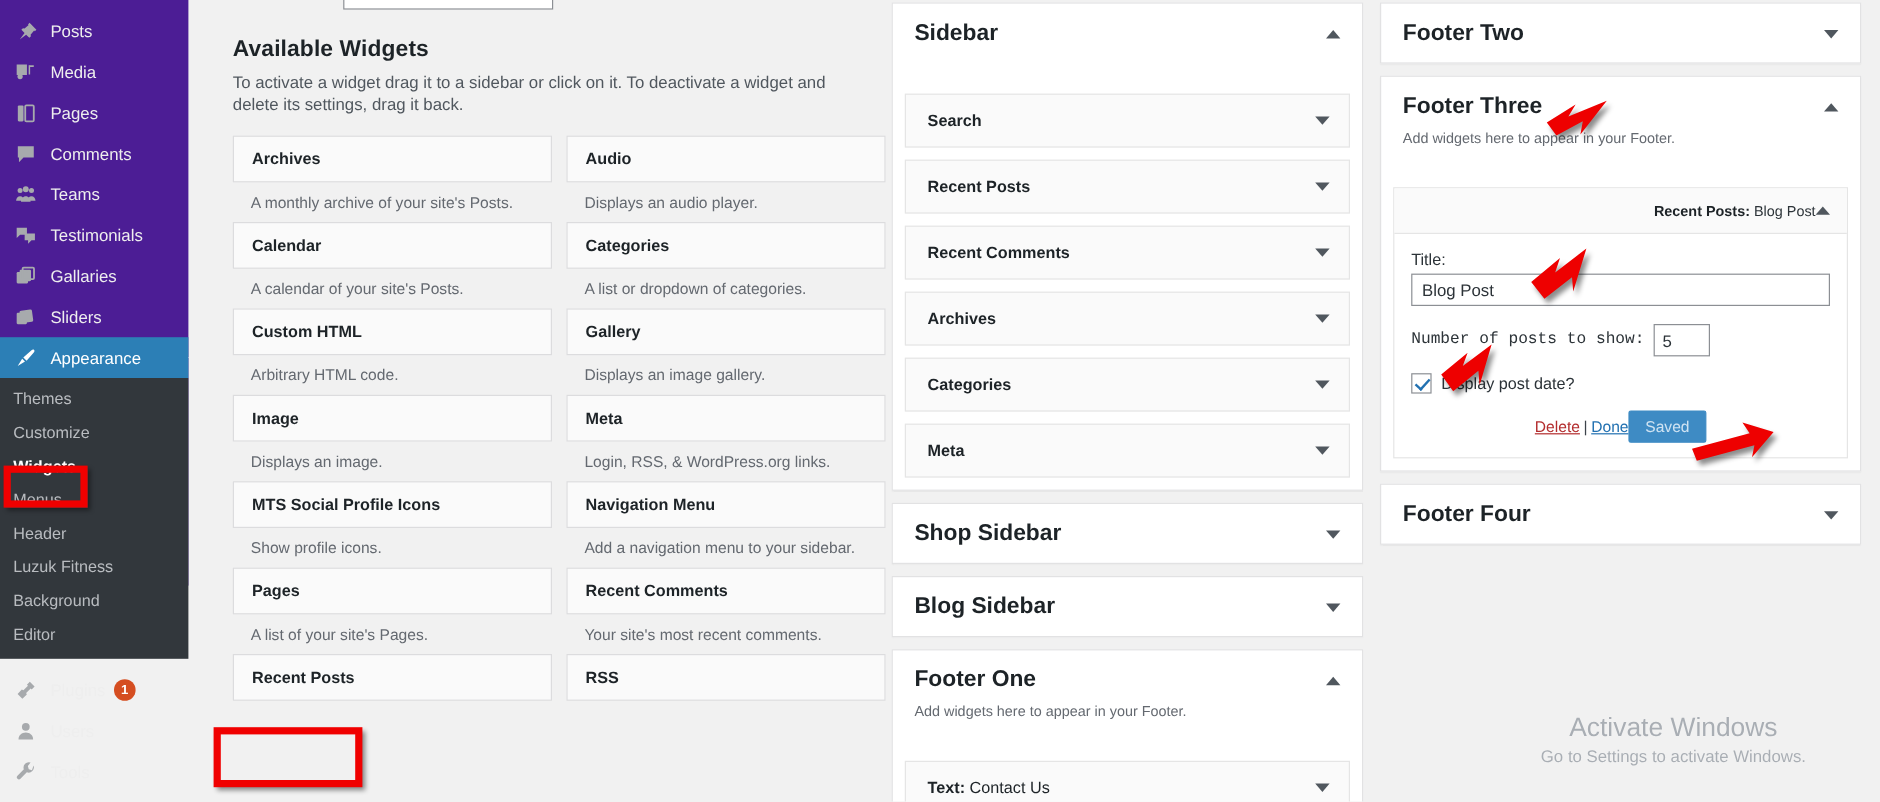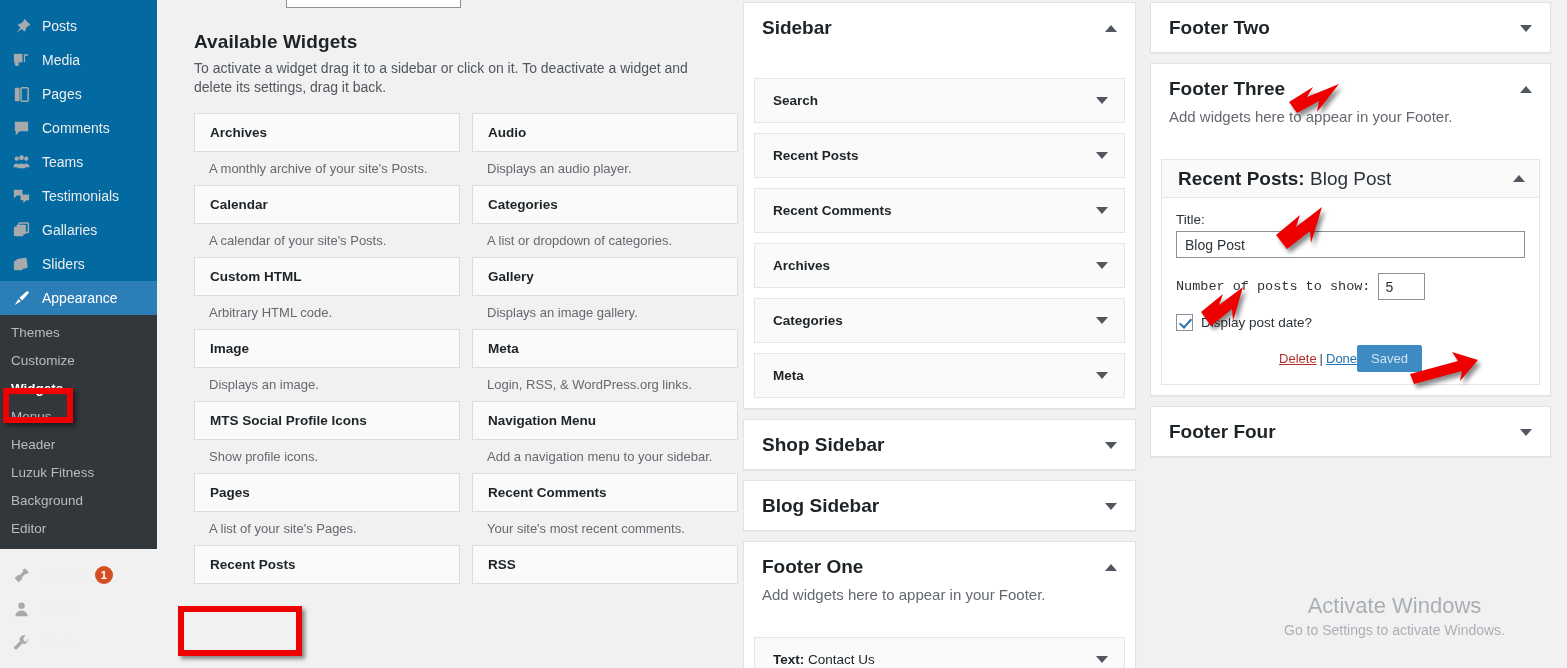--- a/index.html
+++ b/index.html
@@ -9,21 +9,21 @@
     background: #f1f1f1;
     font-family: "Liberation Sans", sans-serif;
     font-size: 13px;
     color: #3c434a;
   }
   .app { position: relative; width: 1567px; height: 668px; display: flex; }
 
   
   .adminmenu {
     width: 157px; min-width: 157px; height: 488px;
-    background: #0369a1; color: #b4b9be;
+    background: #4c1d95; color: #b4b9be;
     padding-top: 9px;
     position: relative; z-index: 5;
   }
   .menu-item {
     display: flex; align-items: center;
     height: 34px; padding-left: 9px;
     font-size: 14px; color: #eeeeee;
     position: relative; cursor: pointer;
   }
   .menu-item .ico {
@@ -112,21 +112,21 @@
   }
   .panel-head {
     display: flex; align-items: center; justify-content: space-between;
     padding: 14px 16px 13px 18px;
   }
   .panel-title {
     font-size: 19px; font-weight: 600; color: #1d2327;
     display: flex; align-items: center;
   }
   .panel-desc {
-    font-size: 15px; color: #646970;
+    font-size: 12px; color: #646970;
     padding: 0 6px 8px 18px; margin-top: -5px;
   }
   .tri { width: 0; height: 0; margin-right: 2px; }
   .tri.down { border-left: 6px solid transparent; border-right: 6px solid transparent; border-top: 7px solid #50575e; }
   .tri.up   { border-left: 6px solid transparent; border-right: 6px solid transparent; border-bottom: 7px solid #50575e; }
 
   .panel-body { padding: 0 10px 10px 10px; margin-top: 26px; }
   .wrow {
     background: #fafafa; border: 1px solid #e5e5e5;
     height: 45px; margin-bottom: 10px;
@@ -135,22 +135,22 @@
     font-size: 13.5px; color: #1d2327;
   }
   .wrow:last-child { margin-bottom: 0; }
   .wrow .wname { font-weight: 600; }
   .wrow .wname .light { font-weight: 400; }
 
   
   .wopen { border: 1px solid #e5e5e5; background: #fff; margin-bottom: 0; }
   .wopen-head {
     background: #fafafa; border-bottom: 1px solid #e5e5e5;
-    height: 38px; display: flex; align-items: center; justify-content: space-between;
-    padding: 0 12px 0 16px; cursor: move; font-size: 19px; color: #1d2327;
+    height: 38px; display: flex; align-items: center; justify-content: flex-end;
+    padding: 0 12px 0 16px; cursor: move; font-size: 12px; color: #1d2327;
   }
   .wopen-head .wname { font-weight: bold; }
   .wopen-head .wname .light { font-weight: 400; color: #2c3338; }
   .wopen-body { padding: 14px 14px 12px 14px; }
   .fld-label { font-size: 13.5px; color: #2c3338; margin-bottom: 4px; display: block; }
   .txtin {
     width: 100%; height: 27px; padding: 2px 8px;
     border: 1px solid #8c8f94; background: #fff;
     font-family: "Liberation Sans", sans-serif; font-size: 14px; color: #2c3338;
   }

